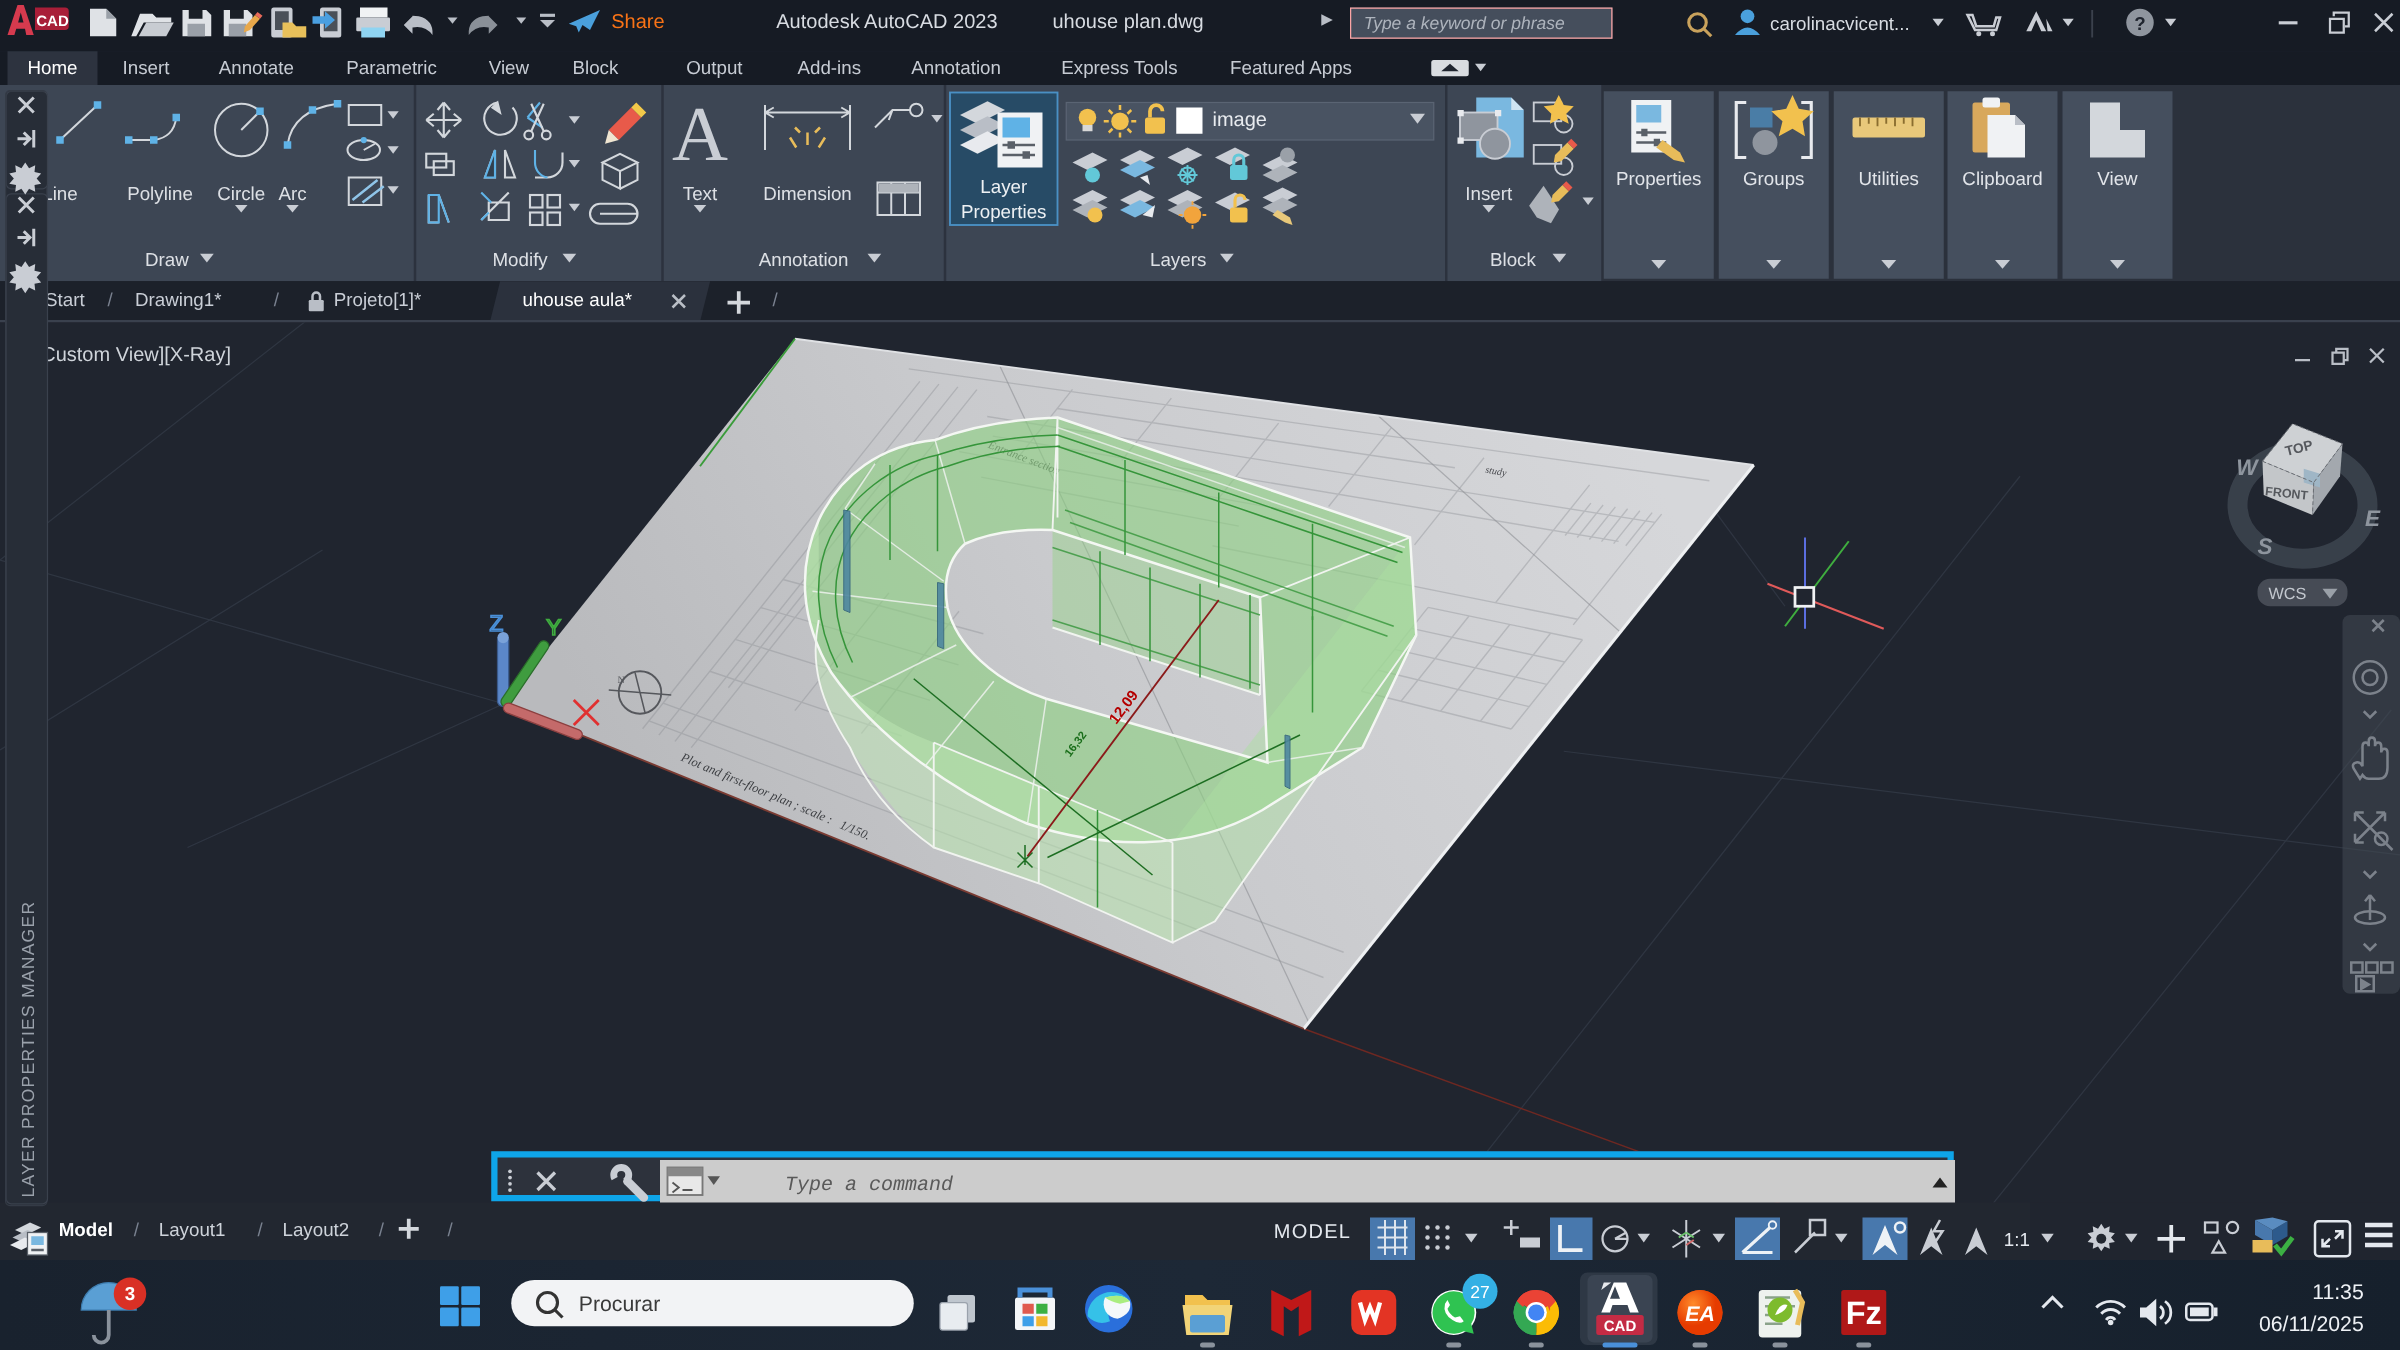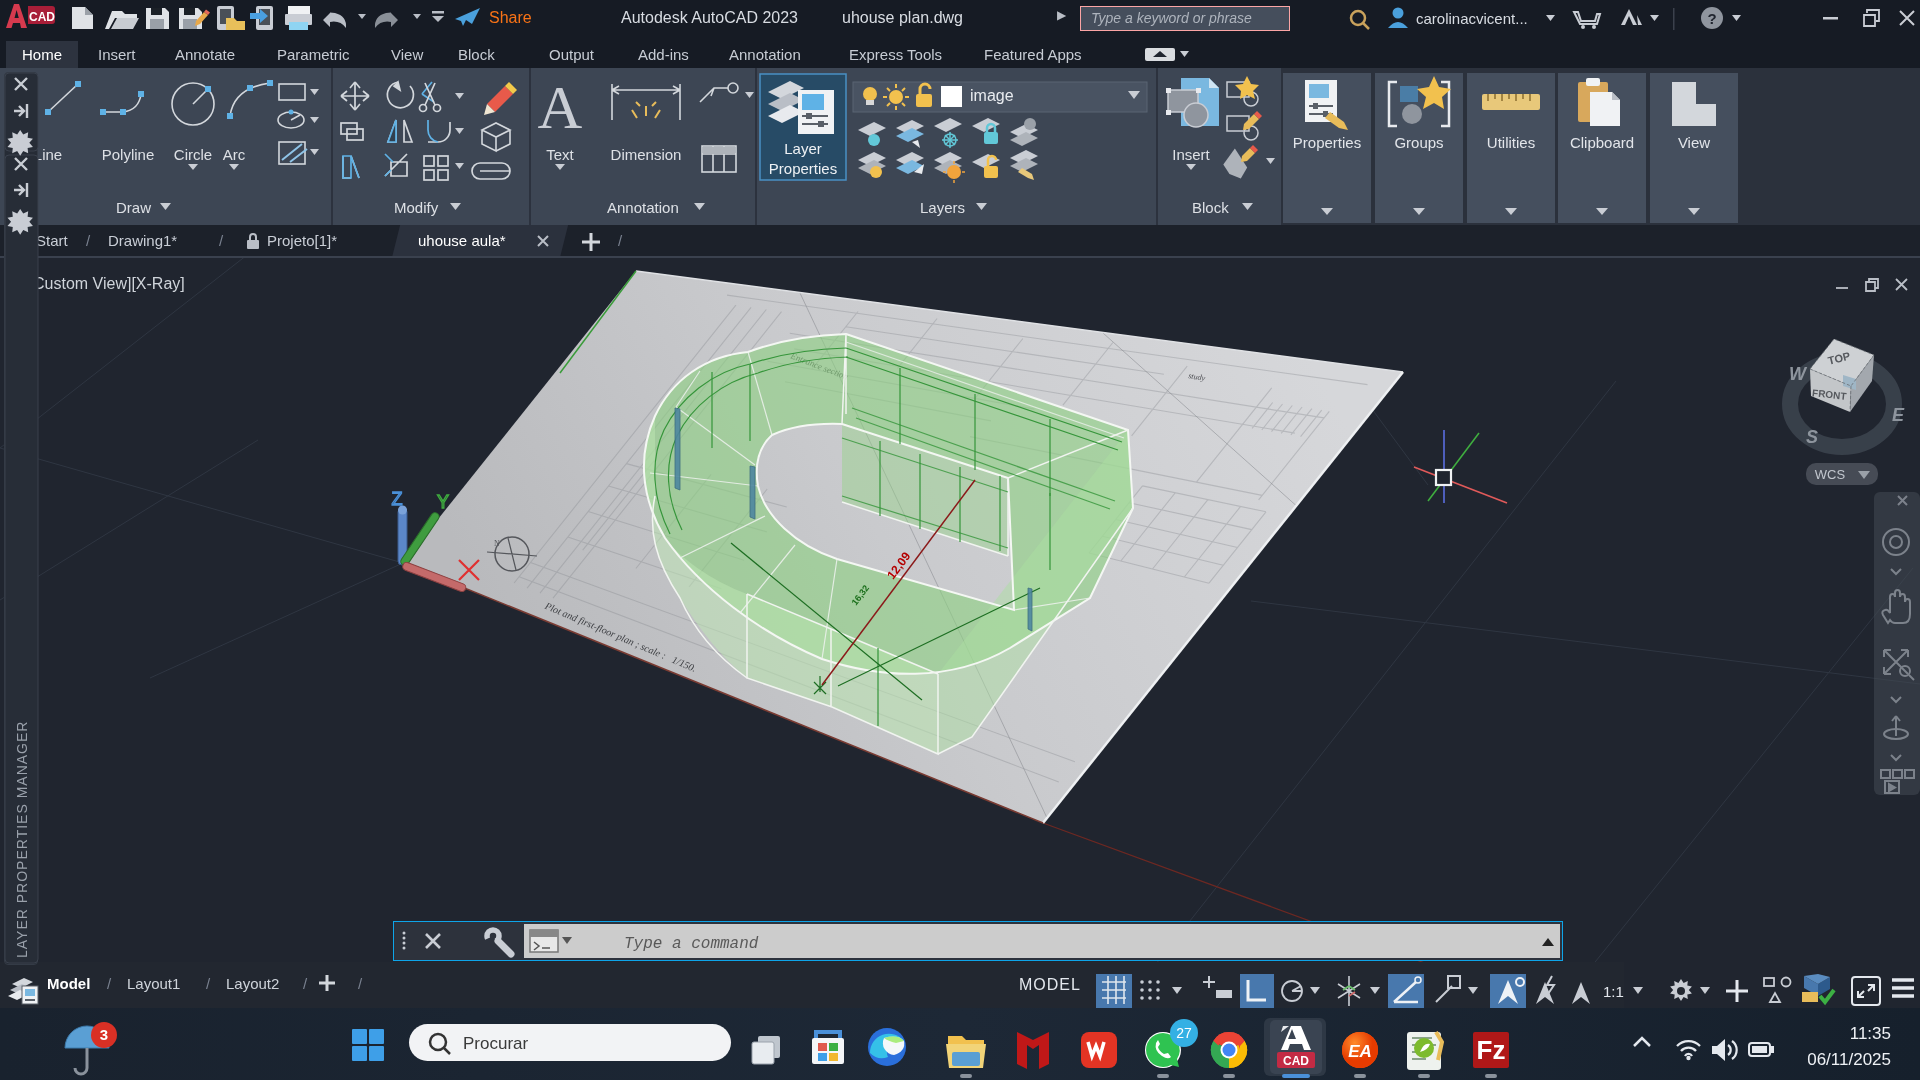--- a/index.html
+++ b/index.html
@@ -16,21 +16,21 @@
 
 #ribbon { left:0; top:68px; width:1920px; height:157px; background:#2b313c; }
 
 #filetabs { left:0; top:225px; width:1920px; height:33px; background:#1c212a; }
 .ftab { position:absolute; top:0; height:31px; line-height:31px; font-size:15px; color:#c9ced6; }
 
 #viewport { left:0; top:258px; width:1920px; height:704px; background:#20252f; }
 
 #palette { left:4px; top:72px; width:34px; height:893px; background:#262c36; border:1px solid #343b46; border-radius:4px; z-index:30; }
 
-#cmdbar { left:393px; top:921px; width:1170px; height:40px; background:#2d323c; border:1px solid #0ea5e9; z-index:20; }
+#cmdbar { left:393px; top:921px; width:1170px; height:40px; background:#2d323c; border:5px solid #0ea5e9; z-index:20; }
 
 #bottombar { left:0; top:962px; width:1624px; height:46px; background:#222730; }
 
 #taskbar { left:0; top:1008px; width:1920px; height:72px; background:#1b2431; }
 </style>
 </head>
 <body>
 <div id="stage">
   <div id="titlebar" class="abs">
     <svg width="1920" height="41" style="position:absolute;left:0;top:0">

